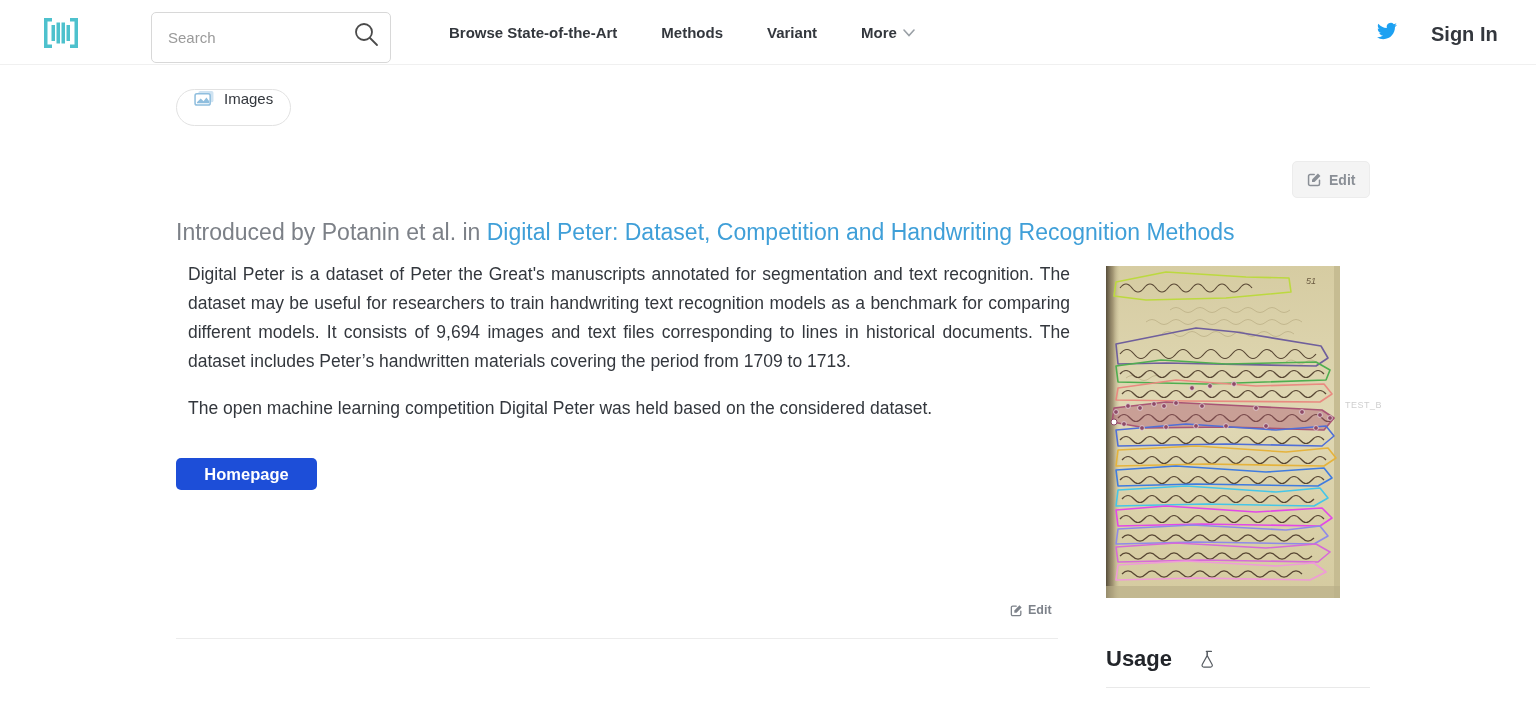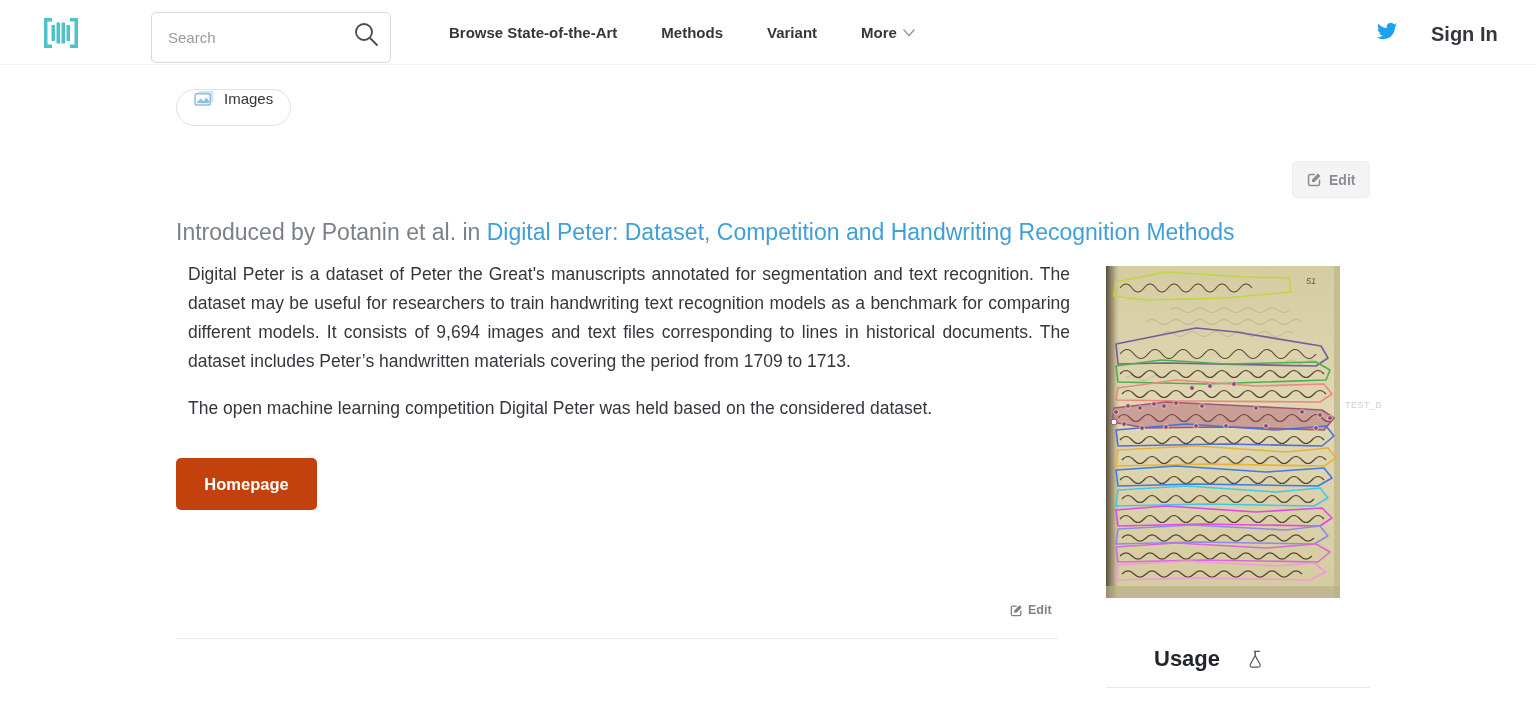--- a/index.html
+++ b/index.html
@@ -34,37 +34,37 @@
   .edit-btn { position:absolute; left:1292px; top:161px; height:37px; display:inline-flex;
               align-items:center; gap:7px; padding:0 14px; background:#f4f4f4;
               border:1px solid #ececec; border-radius:5px; color:#8a8f96;
               font-size:14px; font-weight:700; cursor:pointer; }
   .intro { position:absolute; left:176px; top:219px; font-size:23px; color:#7c8087; }
   .intro a { color:#3f9fd8; text-decoration:none; cursor:pointer; }
   .desc { position:absolute; left:176px; width:882px; font-size:17.5px; line-height:29px;
           color:#33373d; text-align:justify;margin-left:12px; }
   .desc-p1 { top:260px; }
   .desc-p2 { top:394px; text-align:left; }
-  .homepage-btn { position:absolute; left:176px; top:458px; width:141px; height:52px;
-                  background:#c2410c; border:none; border-radius:5px; color:#fff;
+  .homepage-btn { position:absolute; left:176px; top:458px; width:141px; height:32px;
+                  background:#1d4ed8; border:none; border-radius:5px; color:#fff;
                   font-size:16.5px; font-weight:700; cursor:pointer;
                   font-family:"Liberation Sans", sans-serif; }
   .bench-title { position:absolute; left:175px; top:588px; font-size:29px; font-weight:600; color:#22252a; }
   .bench-edit { position:absolute; left:1010px; top:603px; display:inline-flex; align-items:center;
                 gap:5px; font-size:12.5px; font-weight:700; color:#7d828a; cursor:pointer; }
   .bench-divider { position:absolute; left:176px; top:638px; width:882px; height:1px; background:#ececec; }
   .bench-head { position:absolute; left:176px; top:675px; width:882px; display:flex;
                 font-size:13px; color:#8d9199; letter-spacing:0.4px; }
   .col-trend { width:104px; } .col-task { width:298px; } .col-variant { width:172px; }
   .col-model { width:157px; } .col-paper { width:78px; } .col-code { width:73px; }
 
   
   .manuscript { position:absolute; left:1106px; top:266px; width:234px; height:332px; cursor:pointer; }
   .img-tag { position:absolute; left:1345px; top:400px; font-size:9px; color:#cfcfcf; letter-spacing:0.5px; }
-  .usage-row { position:absolute; left:1154px; top:646px; display:flex; align-items:center; gap:26px; }
+  .usage-row { position:absolute; left:1106px; top:646px; display:flex; align-items:center; gap:26px; }
   .usage-title { font-size:22px; font-weight:600; color:#22252a; }
   .usage-divider { position:absolute; left:1106px; top:687px; width:264px; height:1px; background:#e9e9e9; }
 
   svg { display:block; }
 </style>
 </head>
 <body>
 
 <div class="page">
 

